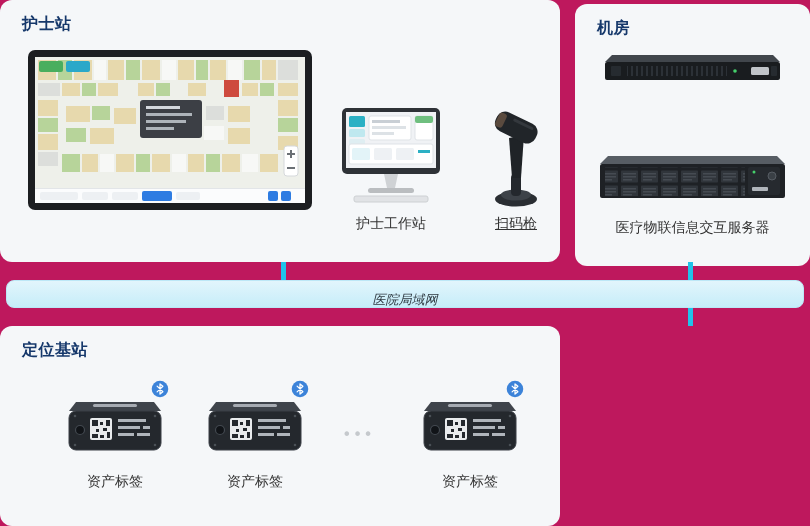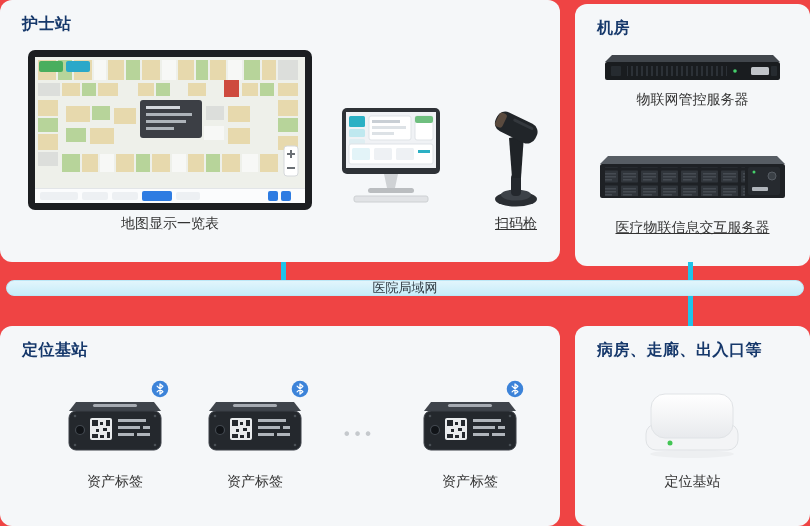--- a/index.html
+++ b/index.html
@@ -1,38 +1,38 @@
 <!DOCTYPE html>
 <html><head>
 <meta charset="utf-8">
 <style>
   * { margin:0; padding:0; box-sizing:border-box; }
   html,body { background:#ffffff; }
   body { font-family:"Liberation Sans","DejaVu Sans",sans-serif; }
-  .canvas { position:relative; width:810px; height:526px; background:#ef4444; overflow:hidden; }
+  .canvas { position:relative; width:810px; height:526px; background:#be185d; overflow:hidden; }
 
   .panel { position:absolute; background:#f5f7f9; border-radius:12px; }
   .panel-nurse    { left:0;   top:0;    width:560px; height:262px; }
   .panel-server   { left:575px; top:4px;  width:235px; height:262px; }
   .panel-assets   { left:0;   top:326px; width:560px; height:200px; }
   .panel-locations{ left:575px; top:326px; width:235px; height:200px; }
 
   .panel-title { position:absolute; left:22px; top:14px; font-size:16px; font-weight:bold; color:#16386b; letter-spacing:0.5px; }
 
   .device { position:absolute; line-height:0; }
   .dev-label { position:absolute; font-size:14px; color:#333333; text-align:center; line-height:18px; }
 
   .connector { position:absolute; width:5px; background:#1fc4ea; }
   .conn-left       { left:281px; top:262px; height:19px; }
   .conn-right-top  { left:688px; top:262px; height:19px; }
   .conn-right-bot  { left:688px; top:295px; height:31px; }
 
-  .lan-bar { position:absolute; left:6px; top:280px; width:798px; height:16px; border-radius:8px;
+  .lan-bar { position:absolute; left:6px; top:280px; width:798px; height:28px; border-radius:8px;
              background:linear-gradient(#e2f5fc,#c6edf9); border:1px solid #bde7f6;
-             display:flex; align-items:flex-end; justify-content:center; }
+             display:flex; align-items:flex-end; justify-content:center;font-style:italic; }
   .lan-label { font-size:13px; color:#2f3a42; line-height:14px; }
 
   .tag-wrap { position:absolute; width:104px; height:66px; }
   .tag-wrap .bt-badge { position:absolute; right:-2px; top:-12px; line-height:0; }
 
   .ellipsis { position:absolute; font-size:16px; font-weight:bold; color:#c5c9cd; letter-spacing:5px; text-align:center; line-height:16px; }
 </style>
 </head>
 <body>
 
@@ -133,21 +133,20 @@
           <rect x="12" y="142" width="38" height="8" rx="2" fill="#edf0f3"></rect>
           <rect x="54" y="142" width="26" height="8" rx="2" fill="#edf0f3"></rect>
           <rect x="84" y="142" width="26" height="8" rx="2" fill="#edf0f3"></rect>
           <rect x="114" y="141" width="30" height="10" rx="2" fill="#2e7ce2"></rect>
           <rect x="148" y="142" width="24" height="8" rx="2" fill="#edf0f3"></rect>
           <rect x="240" y="141" width="10" height="10" rx="2" fill="#2e7ce2"></rect>
           <rect x="253" y="141" width="10" height="10" rx="2" fill="#2e7ce2"></rect>
         </g>
       </svg>
     </div>
-    <div class="dev-label" style="left:28px; top:214px; width:284px;">地图显示一览表</div>
 
     <div class="device" style="left:336px; top:108px;">
       <svg viewBox="0 0 110 100" width="110" height="100">
         <rect x="6" y="0" width="98" height="66" rx="5" fill="#2e3237"></rect>
         <rect x="10" y="4" width="90" height="56" fill="#f0f2f5"></rect>
         <rect x="13" y="8" width="16" height="11" rx="1.5" fill="#2cb0c4"></rect>
         <rect x="13" y="21" width="16" height="8" rx="1.5" fill="#bfe8ef"></rect>
         <rect x="13" y="31" width="16" height="8" rx="1.5" fill="#dfeef2"></rect>
         <rect x="33" y="8" width="42" height="24" rx="2" fill="#ffffff" stroke="#dfe3e7"></rect>
         <rect x="36" y="12" width="28" height="3" fill="#c9cfd5"></rect>
@@ -158,20 +157,21 @@
         <rect x="13" y="36" width="84" height="20" rx="2" fill="#ffffff" stroke="#dfe3e7"></rect>
         <rect x="16" y="40" width="18" height="12" rx="1.5" fill="#e3f4f8"></rect>
         <rect x="38" y="40" width="18" height="12" rx="1.5" fill="#eef1f4"></rect>
         <rect x="60" y="40" width="18" height="12" rx="1.5" fill="#eef1f4"></rect>
         <rect x="82" y="42" width="12" height="3" fill="#2cb0c4"></rect>
         <path d="M48 66 L62 66 L59 80 L51 80 Z" fill="#cfd2d5"></path>
         <rect x="32" y="80" width="46" height="5" rx="2.5" fill="#babdc0"></rect>
         <rect x="18" y="88" width="74" height="6" rx="2" fill="#e1e3e6" stroke="#cdd0d3"></rect>
       </svg>
     </div>
+    <div class="dev-label" style="left:336px; top:214px; width:110px;">护士工作站</div>
 
     <div class="device" style="left:484px; top:100px;">
       <svg viewBox="0 0 64 110" width="64" height="110">
         <ellipse cx="32" cy="99" rx="21" ry="7.5" fill="#2a2e33"></ellipse>
         <ellipse cx="32" cy="95" rx="15" ry="5.5" fill="#3d4248"></ellipse>
         <rect x="27" y="74" width="10" height="22" rx="4" fill="#24282d"></rect>
         <path d="M25 38 L40 35 L37 78 L28 78 Z" fill="#1f2327"></path>
         <g transform="rotate(26 32 28)">
           <rect x="10" y="17" width="44" height="21" rx="9" fill="#212529"></rect>
           <rect x="11" y="20" width="8" height="15" rx="3" fill="#5a4a3e"></rect>
@@ -195,21 +195,20 @@
         </defs>
         <polygon points="7,3 168,3 175,10 0,10" fill="#41464c"></polygon>
         <rect x="0" y="10" width="175" height="18" rx="2" fill="#191c1f"></rect>
         <rect x="6" y="14" width="10" height="10" rx="1" fill="#262b30"></rect>
         <rect x="22" y="14" width="100" height="10" fill="url(#vent1)"></rect>
         <circle cx="130" cy="19" r="1.8" fill="#45d06b"></circle>
         <rect x="146" y="15" width="18" height="8" rx="1.5" fill="#d3d7db" opacity="0.9"></rect>
         <rect x="166" y="14" width="6" height="10" rx="1" fill="#262b30"></rect>
       </svg>
     </div>
-    <div class="dev-label" style="left:0; top:86px; width:235px;">物联网管控服务器</div>
 
     <div class="device" style="left:25px; top:150px;">
       <svg viewBox="0 0 185 52" width="185" height="52">
         <defs>
           <pattern id="drv" width="20" height="15" patternUnits="userSpaceOnUse">
             <rect width="20" height="15" fill="#1e2125"></rect>
             <rect x="1" y="1.5" width="17" height="12" rx="1" fill="#30353b"></rect>
             <rect x="3" y="4" width="13" height="1.5" fill="#454b52"></rect>
             <rect x="3" y="7" width="13" height="1.5" fill="#454b52"></rect>
             <rect x="3" y="10" width="9" height="1.5" fill="#454b52"></rect>
@@ -217,21 +216,21 @@
         </defs>
         <polygon points="8,2 177,2 185,10 0,10" fill="#575d64"></polygon>
         <rect x="0" y="10" width="185" height="34" rx="2" fill="#1e2125"></rect>
         <rect x="5" y="13" width="140" height="29" fill="url(#drv)"></rect>
         <rect x="148" y="13" width="32" height="28" rx="2" fill="#262a2f"></rect>
         <circle cx="172" cy="22" r="4" fill="#3a4046" stroke="#565c63" stroke-width="1"></circle>
         <rect x="152" y="33" width="16" height="4" rx="1" fill="#c9ced3" opacity="0.85"></rect>
         <circle cx="154" cy="18" r="1.5" fill="#45d06b"></circle>
       </svg>
     </div>
-    <div class="dev-label" style="left:0; top:214px; width:235px;text-decoration:underline;">医疗物联信息交互服务器</div>
+    <div class="dev-label" style="left:0; top:214px; width:235px;">医疗物联信息交互服务器</div>
   </section>
 
   <div class="connector conn-left"></div>
   <div class="connector conn-right-top"></div>
   <div class="connector conn-right-bot"></div>
   <div class="lan-bar">
     <span class="lan-label">医院局域网</span>
   </div>
 
   <section class="panel panel-assets">
@@ -356,33 +355,14 @@
           <circle cx="12" cy="24" r="1.3"></circle>
             <circle cx="92" cy="24" r="1.3"></circle>
           <circle cx="12" cy="53" r="1.3"></circle>
             <circle cx="92" cy="53" r="1.3"></circle>
         </g>
       </svg>
     </div>
     <div class="dev-label" style="left:418px; top:146px; width:104px;">资产标签</div>
   </section>
 
-  <section class="panel panel-locations">
-    <h2 class="panel-title">病房、走廊、出入口等</h2>
-
-    <div class="device" style="left:57px; top:64px;">
-      <svg viewBox="0 0 120 72" width="120" height="72">
-        <defs>
-          <linearGradient id="bs" x1="0" y1="0" x2="0" y2="1">
-            <stop offset="0" stop-color="#ffffff"></stop>
-            <stop offset="1" stop-color="#e8eaed"></stop>
-          </linearGradient>
-        </defs>
-        <ellipse cx="60" cy="64" rx="42" ry="4" fill="#edeff1"></ellipse>
-        <rect x="14" y="34" width="92" height="26" rx="10" fill="#f3f4f6" stroke="#dfe2e5" stroke-width="1"></rect>
-        <rect x="19" y="4" width="82" height="44" rx="14" fill="url(#bs)" stroke="#e0e3e6" stroke-width="1"></rect>
-        <circle cx="38" cy="53" r="2.5" fill="#43c554"></circle>
-      </svg>
-    </div>
-    <div class="dev-label" style="left:0; top:146px; width:235px;">定位基站</div>
-  </section>
 
 </div>
 
 </body></html>

